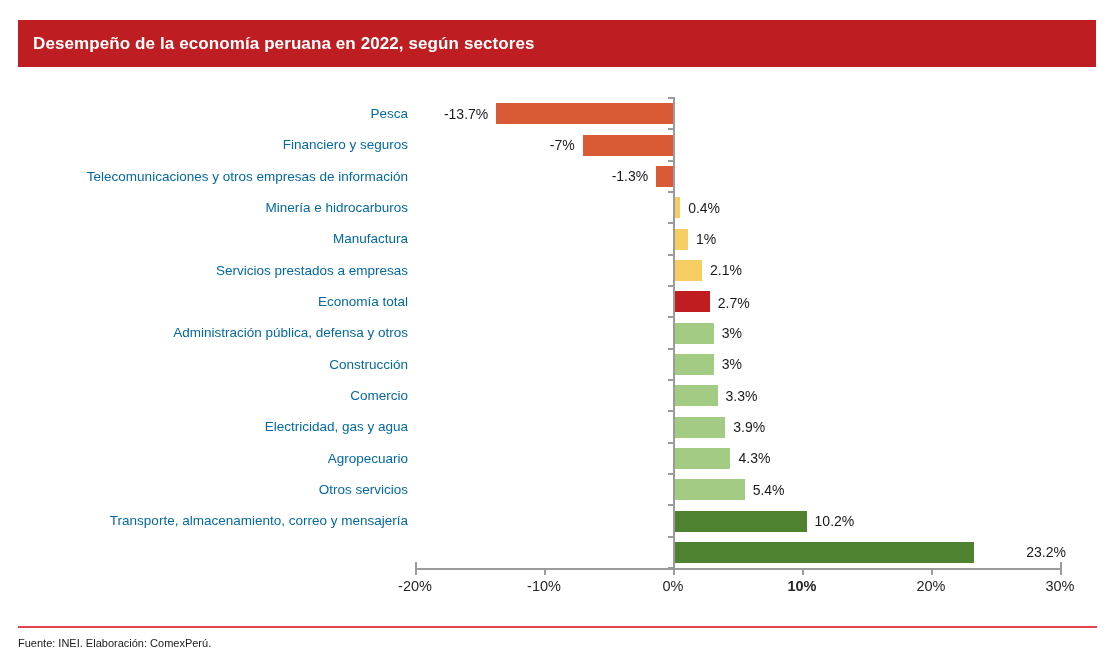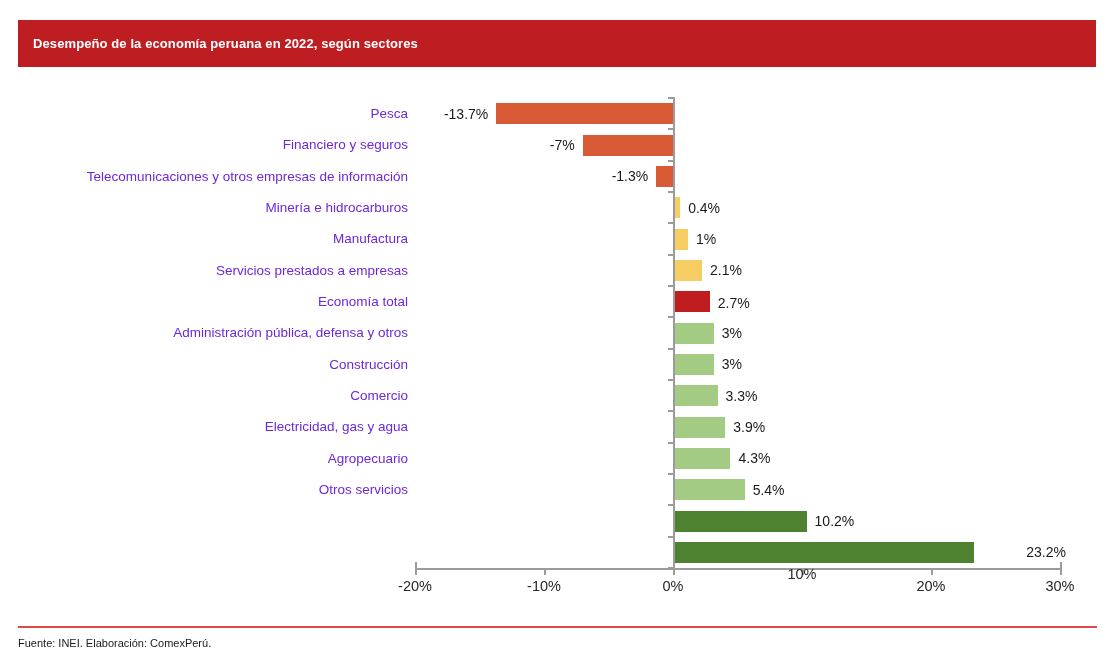--- a/index.html
+++ b/index.html
@@ -14,36 +14,36 @@
   #banner {
     position: absolute;
     left: 18px; top: 20px;
     width: 1078px; height: 47px;
     background: #be1e22;
     display: flex;
     align-items: center;
   }
   #banner .title {
     color: #ffffff;
-    font-size: 13px;
+    font-size: 17px;
     font-weight: bold;
     padding-left: 15px;
     letter-spacing: 0.1px;
   }
   #chart {
     position: absolute;
     left: 0; top: 98px;
     width: 1114px; height: 470px;
   }
   .cat-label {
     position: absolute;
     right: 706px;
     text-align: right;
     font-size: 13.5px;
-    color: #6d28d9;
+    color: #0369a1;
     white-space: nowrap;
     display: flex;
     align-items: center;
     justify-content: flex-end;
   }
   .bar { position: absolute; }
   .val-label {
     position: absolute;
     font-size: 14px;
     color: #1a1a1a;
@@ -133,20 +133,21 @@
       <div class="val-label" style="top: 282px; height: 31.3333px; left: 725.57px;">3.3%</div>
       <div class="cat-label" style="top: 313.333px; height: 31.3333px;">Electricidad, gas y agua</div>
       <div class="bar" style="left: 675px; top: 318.5px; width: 50.31px; height: 21px; background: rgb(164, 203, 132);"></div>
       <div class="val-label" style="top: 313.333px; height: 31.3333px; left: 733.31px;">3.9%</div>
       <div class="cat-label" style="top: 344.667px; height: 31.3333px;">Agropecuario</div>
       <div class="bar" style="left: 675px; top: 349.833px; width: 55.47px; height: 21px; background: rgb(164, 203, 132);"></div>
       <div class="val-label" style="top: 344.667px; height: 31.3333px; left: 738.47px;">4.3%</div>
       <div class="cat-label" style="top: 376px; height: 31.3333px;">Otros servicios</div>
       <div class="bar" style="left: 675px; top: 381.167px; width: 69.66px; height: 21px; background: rgb(164, 203, 132);"></div>
       <div class="val-label" style="top: 376px; height: 31.3333px; left: 752.66px;">5.4%</div>
+      <div class="cat-label" style="top: 407.333px; height: 31.3333px;">Transporte, almacenamiento, correo y mensajería</div>
       <div class="bar" style="left: 675px; top: 412.5px; width: 131.58px; height: 21px; background: rgb(79, 130, 48);"></div>
       <div class="val-label" style="top: 407.333px; height: 31.3333px; left: 814.58px;">10.2%</div>
       <div class="bar" style="left: 675px; top: 443.833px; width: 299.28px; height: 21px; background: rgb(79, 130, 48);"></div>
       <div class="val-label" style="top: 438.667px; height: 31.3333px; left: 982.28px; margin-left: 44px;">23.2%</div>
       <div class="zero-axis" style="left: 673px; top: -1px; height: 473px;"></div>
       <div class="y-tick" style="left: 668px; top: -1px;"></div>
       <div class="y-tick" style="left: 668px; top: 30.3333px;"></div>
       <div class="y-tick" style="left: 668px; top: 61.6667px;"></div>
       <div class="y-tick" style="left: 668px; top: 93px;"></div>
       <div class="y-tick" style="left: 668px; top: 124.333px;"></div>
@@ -162,21 +163,21 @@
       <div class="y-tick" style="left: 668px; top: 437.667px;"></div>
       <div class="y-tick" style="left: 668px; top: 469px;"></div>
       <div class="x-axis-line" style="left: 415px; top: 470px; width: 647px;"></div>
       <div class="x-tick" style="left: 415px; top: 464px; height: 13px;"></div>
       <div class="x-tick-label" style="left: 380px; top: 480px;">-20%</div>
       <div class="x-tick" style="left: 544px; top: 470px; height: 7px;"></div>
       <div class="x-tick-label" style="left: 509px; top: 480px;">-10%</div>
       <div class="x-tick" style="left: 673px; top: 470px; height: 7px;"></div>
       <div class="x-tick-label" style="left: 638px; top: 480px;">0%</div>
       <div class="x-tick" style="left: 802px; top: 470px; height: 7px;"></div>
-      <div class="x-tick-label" style="left: 767px; top: 468px;">10%</div>
+      <div class="x-tick-label" style="left: 767px; top: 480px; font-weight: bold;">10%</div>
       <div class="x-tick" style="left: 931px; top: 470px; height: 7px;"></div>
       <div class="x-tick-label" style="left: 896px; top: 480px;">20%</div>
       <div class="x-tick" style="left: 1060px; top: 464px; height: 13px;"></div>
       <div class="x-tick-label" style="left: 1025px; top: 480px;">30%</div>
     </div>
 
   <div id="footer-line"></div>
   <div id="footer-text">Fuente: INEI. Elaboración: ComexPerú.</div>
 
 </div>

